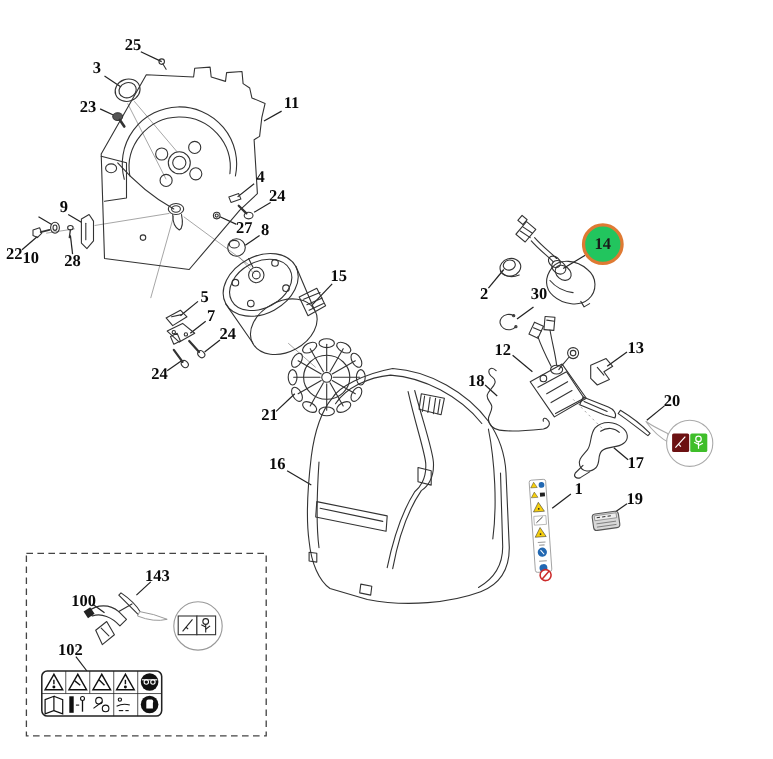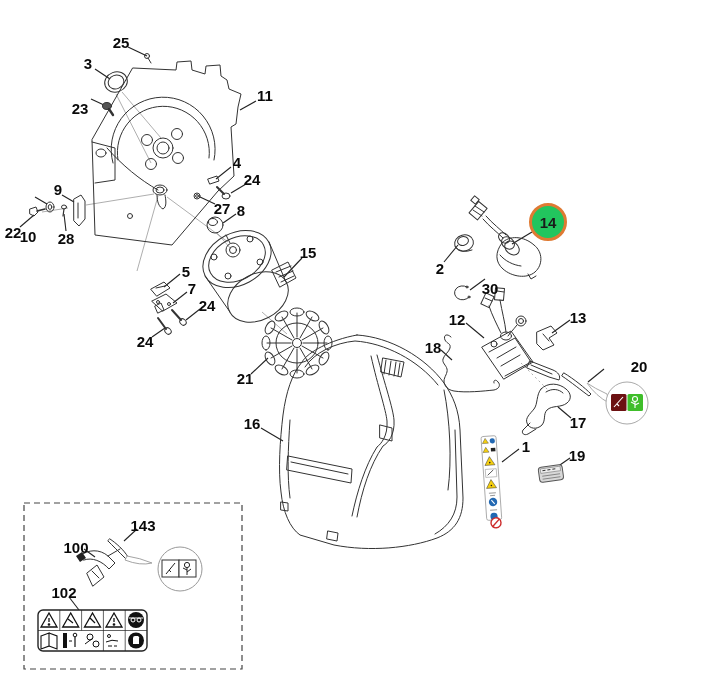--- a/index.html
+++ b/index.html
@@ -1,18 +1,18 @@
 <!DOCTYPE html>
 <html><head>
 <meta charset="utf-8">
 <style>
   html,body{margin:0;padding:0;background:#fff;}
   .stage{
     position:relative;width:703px;height:690px;background:#ffffff;overflow:hidden;
-    font-family:Liberation Sans, sans-serif;
+    font-family:Liberation Serif, serif;
   }
   svg{position:absolute;left:0;top:0;}
   .lineart{stroke:#333;fill:none;stroke-width:1;stroke-linejoin:round;stroke-linecap:round;}
   .thin{stroke:#777;stroke-width:0.6;}
   .labels-layer{position:absolute;left:0;top:0;width:100%;height:100%;pointer-events:none;}
   .part-label{
     position:absolute;transform:translate(-50%,-50%);
     font-weight:bold;font-size:15px;color:#0a0a0a;white-space:nowrap;pointer-events:auto;cursor:pointer;
   }
   .highlight-label{
@@ -417,43 +417,43 @@
       <line x1="114" y1="646" x2="117" y2="646"></line>
     </g>
     <circle cx="136" cy="640.5" r="8" fill="#111"></circle>
     <path d="M133,644 L133,638 Q 133,636 135,636 L 138,636 Q 140,637 139,639 L 139,644 Z" fill="#fff"></path>
   </g>
 </svg>
 
 <div class="labels-layer">
       <div class="part-label" style="left: 121px; top: 42px;">25</div>
       <div class="part-label" style="left: 88px; top: 63px;">3</div>
-      <div class="part-label" style="left: 80px; top: 108px;">23</div>
+      <div class="part-label" style="left: 80px; top: 98px;">23</div>
       <div class="part-label" style="left: 265px; top: 95px; text-align: right;">11</div>
       <div class="part-label" style="left: 237px; top: 162px;">4</div>
       <div class="part-label" style="left: 252px; top: 179px;">24</div>
       <div class="part-label" style="left: 28px; top: 192px; margin-top: 44px;">10</div>
       <div class="part-label" style="left: 58px; top: 189px;">9</div>
       <div class="part-label" style="left: 222px; top: 208px;">27</div>
       <div class="part-label" style="left: 241px; top: 210px;">8</div>
       <div class="part-label" style="left: 13px; top: 232px;">22</div>
       <div class="part-label" style="left: 66px; top: 238px;">28</div>
       <div class="part-label" style="left: 186px; top: 271px;">5</div>
       <div class="part-label" style="left: 192px; top: 288px;">7</div>
       <div class="part-label" style="left: 207px; top: 305px;">24</div>
       <div class="part-label" style="left: 145px; top: 341px;">24</div>
       <div class="part-label" style="left: 308px; top: 252px;">15</div>
       <div class="part-label" style="left: 245px; top: 378px;">21</div>
       <div class="part-label" style="left: 252px; top: 423px;">16</div>
       <div class="part-label" style="left: 440px; top: 268px;">2</div>
-      <div class="part-label" style="left: 490px; top: 288px;">30</div>
+      <div class="part-label" style="left: 490px; top: 268px;">30</div>
       <div class="part-label" style="left: 457px; top: 319px;">12</div>
       <div class="part-label" style="left: 578px; top: 317px;">13</div>
       <div class="part-label" style="left: 433px; top: 347px;">18</div>
-      <div class="part-label" style="left: 611px; top: 366px; margin-left: 28px;">20</div>
+      <div class="part-label" style="left: 611px; top: 366px;">20</div>
       <div class="part-label" style="left: 578px; top: 422px;">17</div>
       <div class="part-label" style="left: 526px; top: 446px;">1</div>
       <div class="part-label" style="left: 577px; top: 455px;">19</div>
       <div class="part-label" style="left: 76px; top: 547px;">100</div>
       <div class="part-label" style="left: 143px; top: 525px;">143</div>
       <div class="part-label" style="left: 64px; top: 592px;">102</div>
     </div>
 
 <div class="highlight-label" style="left: 548px; top: 222px; background: #22c55e; border-color: rgb(223, 122, 51);">14</div>
 

